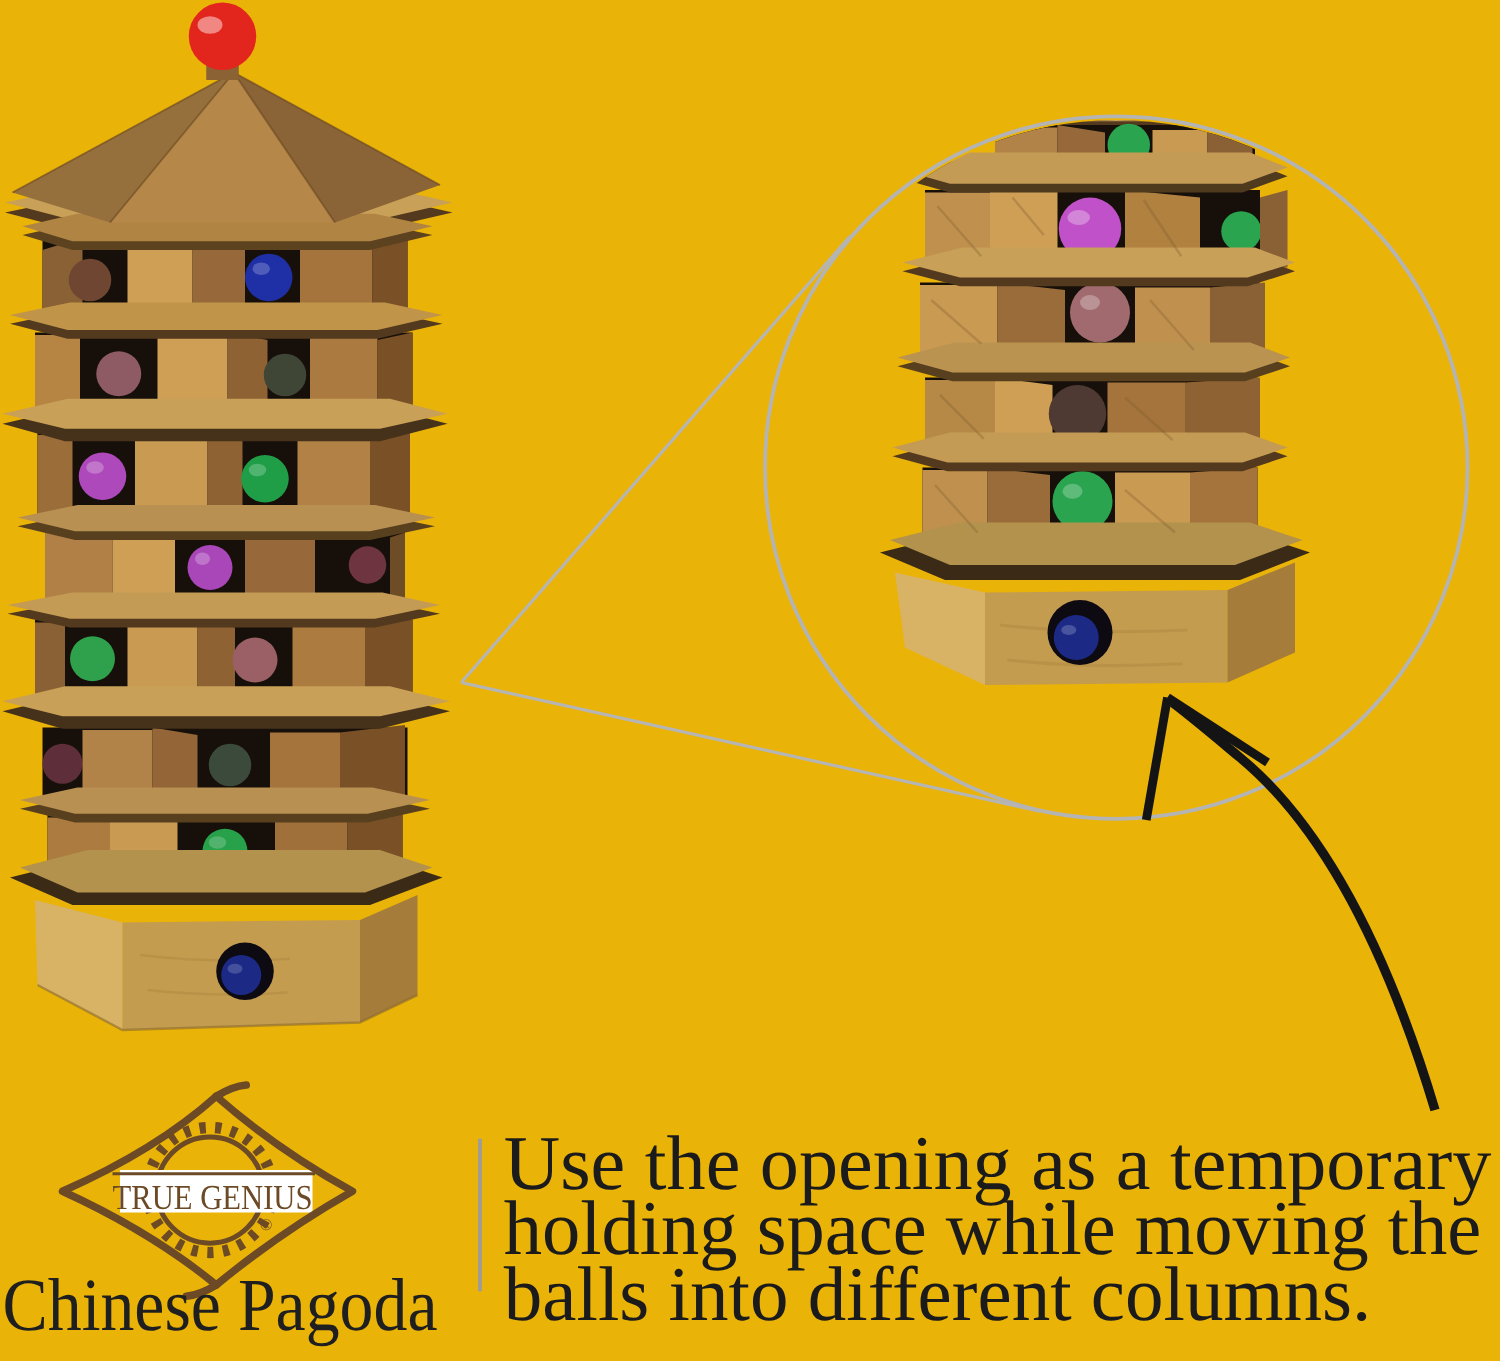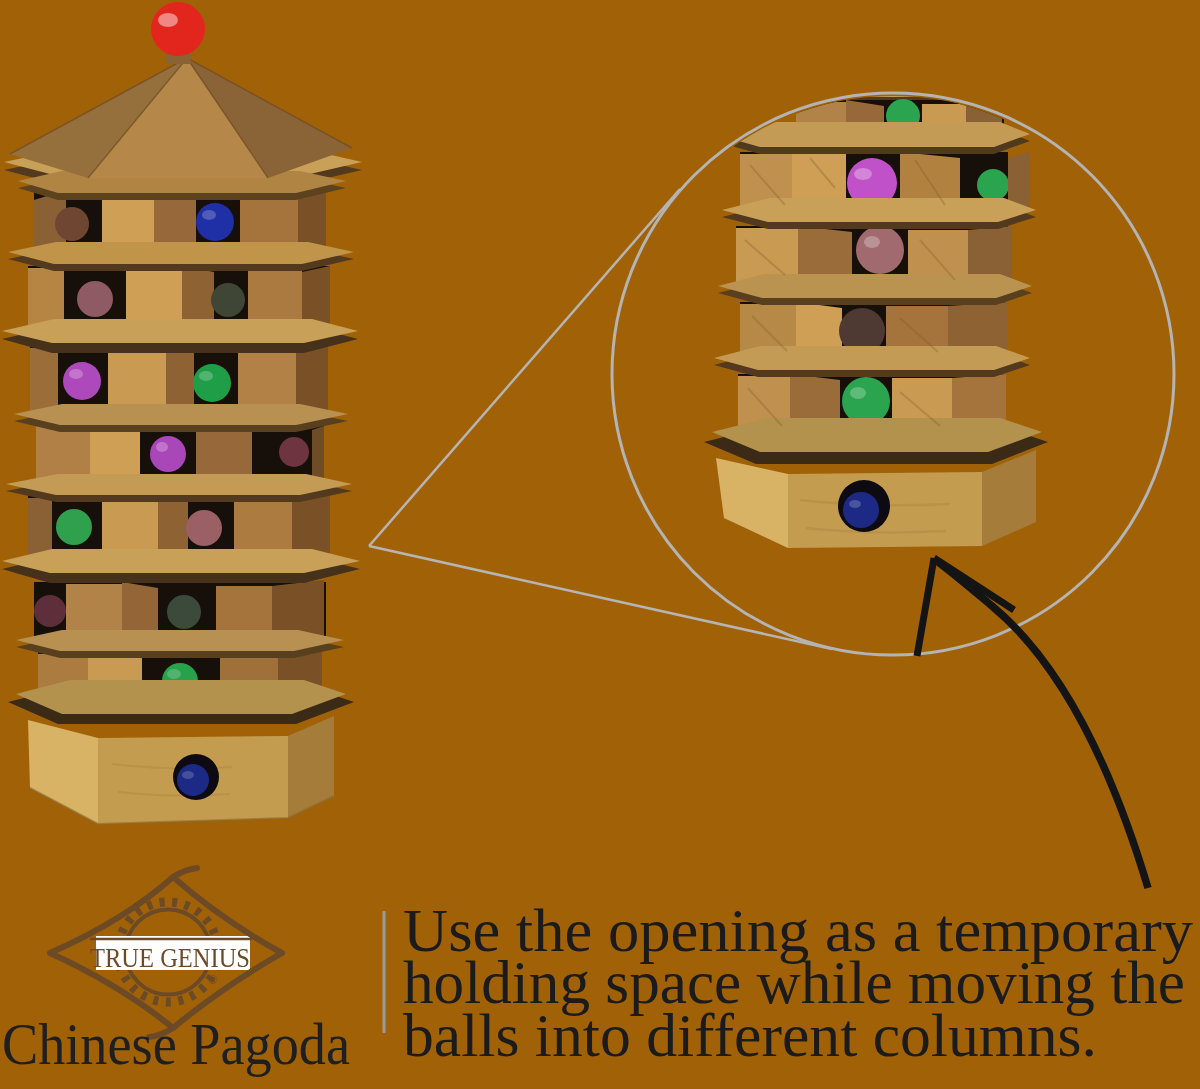--- a/index.html
+++ b/index.html
@@ -1,16 +1,16 @@
 <!DOCTYPE html>
 <html><head>
 <meta charset="utf-8">
 <style>
   html,body{margin:0;padding:0;background:#ffffff;}
-  .canvas{position:relative;width:1200px;height:1089px;background:#a16207;overflow:hidden;
+  .canvas{position:relative;width:1200px;height:1089px;background:#eab308;overflow:hidden;
           font-family:"Liberation Serif", serif;}
   svg{position:absolute;left:0;top:0;}
   text{font-family:"Liberation Serif", serif;}
   .caption-text{fill:#1b1b1b;}
 </style>
 </head>
 <body>
 
 <div class="canvas">
 <svg width="1200" height="1089" viewBox="0 0 1200 1089">

